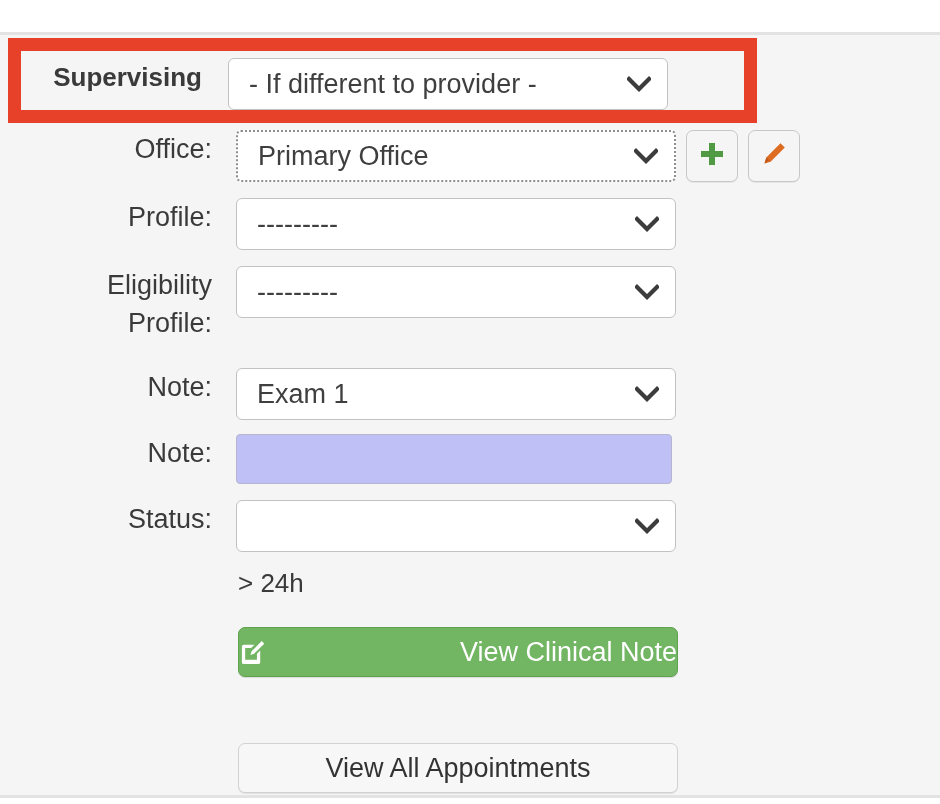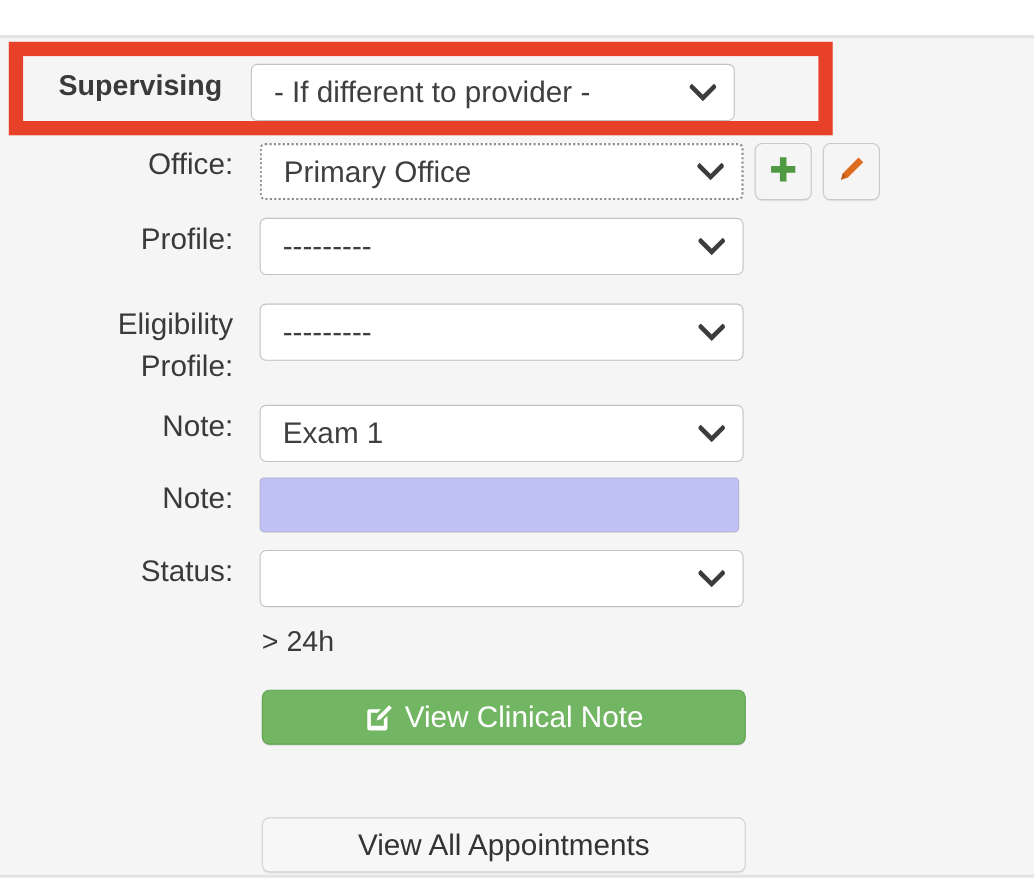--- a/index.html
+++ b/index.html
@@ -232,21 +232,21 @@
     <div class="select">
       <span>---------</span>
       <span class="chev">
         <svg width="24" height="16" viewBox="0 0 24 16">
             <path d="M2 3 L12 13 L22 3" stroke="#3c3c3c" stroke-width="4.2" fill="none" stroke-linecap="square"></path>
           </svg>
       </span>
     </div>
   </div>
 
-  <div class="row" style="left:36px; top:276px;">
+  <div class="row" style="left:36px; top:266px;">
     <div class="lbl wrap">
       <div>Eligibility</div>
       <div>Profile:</div>
     </div>
     <div class="select">
       <span>---------</span>
       <span class="chev">
         <svg width="24" height="16" viewBox="0 0 24 16">
             <path d="M2 3 L12 13 L22 3" stroke="#3c3c3c" stroke-width="4.2" fill="none" stroke-linecap="square"></path>
           </svg>
@@ -278,21 +278,21 @@
       <span class="chev">
         <svg width="24" height="16" viewBox="0 0 24 16">
             <path d="M2 3 L12 13 L22 3" stroke="#3c3c3c" stroke-width="4.2" fill="none" stroke-linecap="square"></path>
           </svg>
       </span>
     </div>
   </div>
 
   <div class="note-text" style="position:absolute; left:238px; top:568px;">&gt; 24h</div>
 
-  <div class="btn btn-green" style="position:absolute; left:238px; top:627px;">
+  <div class="btn btn-green" style="position:absolute; left:238px; top:627px;justify-content:space-between;">
     <span style="display:flex;align-items:center;">
       <svg width="27" height="27" viewBox="0 0 28 28">
         <path d="M3 6 h13 l-3.4 3.4 H6.4 v12.2 h12.2 v-6.2 L22 12 v12 a2 2 0 0 1 -2 2 H5 a2 2 0 0 1 -2 -2 V8 a2 2 0 0 1 2 -2 z" fill="#ffffff"></path>
         <path d="M23.6 2.2 L26.2 4.8 L15.6 15.4 L11.8 16.6 L13 12.8 Z" fill="#ffffff"></path>
       </svg>
     </span>
     <span>View Clinical Note</span>
   </div>
 
   <div class="btn btn-plain" style="position:absolute; left:238px; top:711px;margin-top:32px;">

